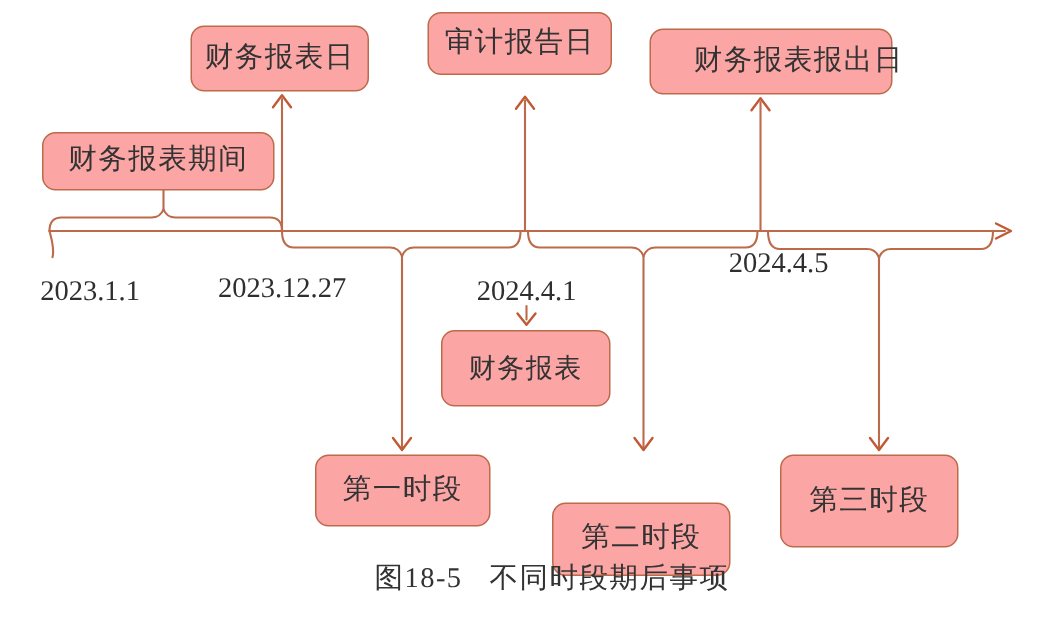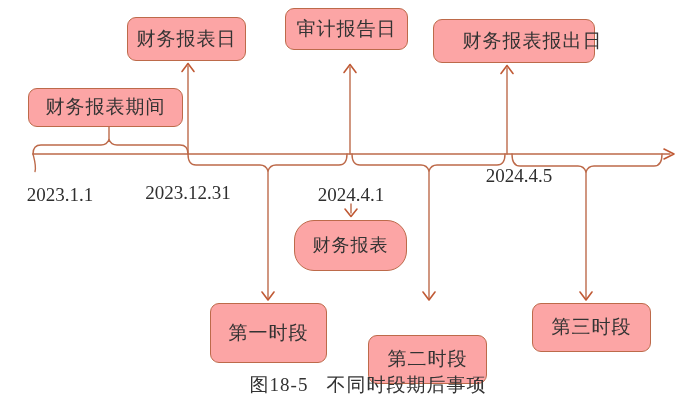--- a/index.html
+++ b/index.html
@@ -10,21 +10,21 @@
   #canvas{position:absolute;left:0;top:0;z-index:0;}
   .ln{fill:none;stroke:var(--line,#bd6a4a);stroke-width:1.4;stroke-linecap:round;stroke-linejoin:round;}
   .ah{fill:none;stroke:var(--arrow,#c05a35);stroke-width:1.6;stroke-linecap:round;stroke-linejoin:round;}
   .box{
     position:absolute;z-index:1;box-sizing:border-box;
     border:1.6px solid var(--line,#bd6a4a);border-radius:9px;background:#fca5a5;
     display:flex;align-items:center;justify-content:center;
     color:var(--text,#333333);font-size:19px;letter-spacing:1px;line-height:1.3;
     white-space:nowrap;
   }
-  .box.two-line{flex-direction:column;font-size:18px;line-height:1.35;border-radius:20px;}
+  .box.two-line{flex-direction:column;font-size:18px;line-height:1.35;}
   .date{
     position:absolute;z-index:1;transform:translateX(-50%);
     color:var(--datetext,#2f2f2f);font-size:19px;white-space:nowrap;
   }
   .caption{
     position:absolute;z-index:1;left:368px;top:372px;transform:translateX(-50%);
     color:var(--text,#333333);font-size:19px;letter-spacing:1px;white-space:nowrap;
   }
   .caption .gap{display:inline-block;width:18px;}
 </style>
@@ -92,32 +92,32 @@
 </div>
 
 <div class="box" style="left:28px;top:88px;width:155px;height:39px;text-align:center;">
   <span>财务报表期间</span>
 </div>
 
 <div class="box two-line" style="left:294px;top:220px;width:113px;height:51px;">
   <span>财务报表</span>
 </div>
 
-<div class="box" style="left:210px;top:303px;width:117px;height:60px;">
+<div class="box" style="left:210px;top:303px;width:117px;height:48px;">
   <span>第一时段</span>
 </div>
 
 <div class="box" style="left:368px;top:303px;width:119px;height:49px;margin-top:32px;">
   <span>第二时段</span>
 </div>
 
-<div class="box" style="left:532px;top:303px;width:119px;height:49px;">
+<div class="box" style="left:520px;top:303px;width:119px;height:62px;">
   <span>第三时段</span>
 </div>
 
 <div class="date" style="left:60px;top:184px;">2023.1.1</div>
-<div class="date" style="left:188px;top:182px;">2023.12.31</div>
+<div class="date" style="left:188px;top:182px;">2023.12.27</div>
 <div class="date" style="left:351px;top:184px;">2024.4.1</div>
 <div class="date" style="left:519px;top:165px;">2024.4.5</div>
 
 <div class="caption">
   <span>图18-5</span><span class="gap"></span><span>不同时段期后事项</span>
 </div>
 
 </body></html>

